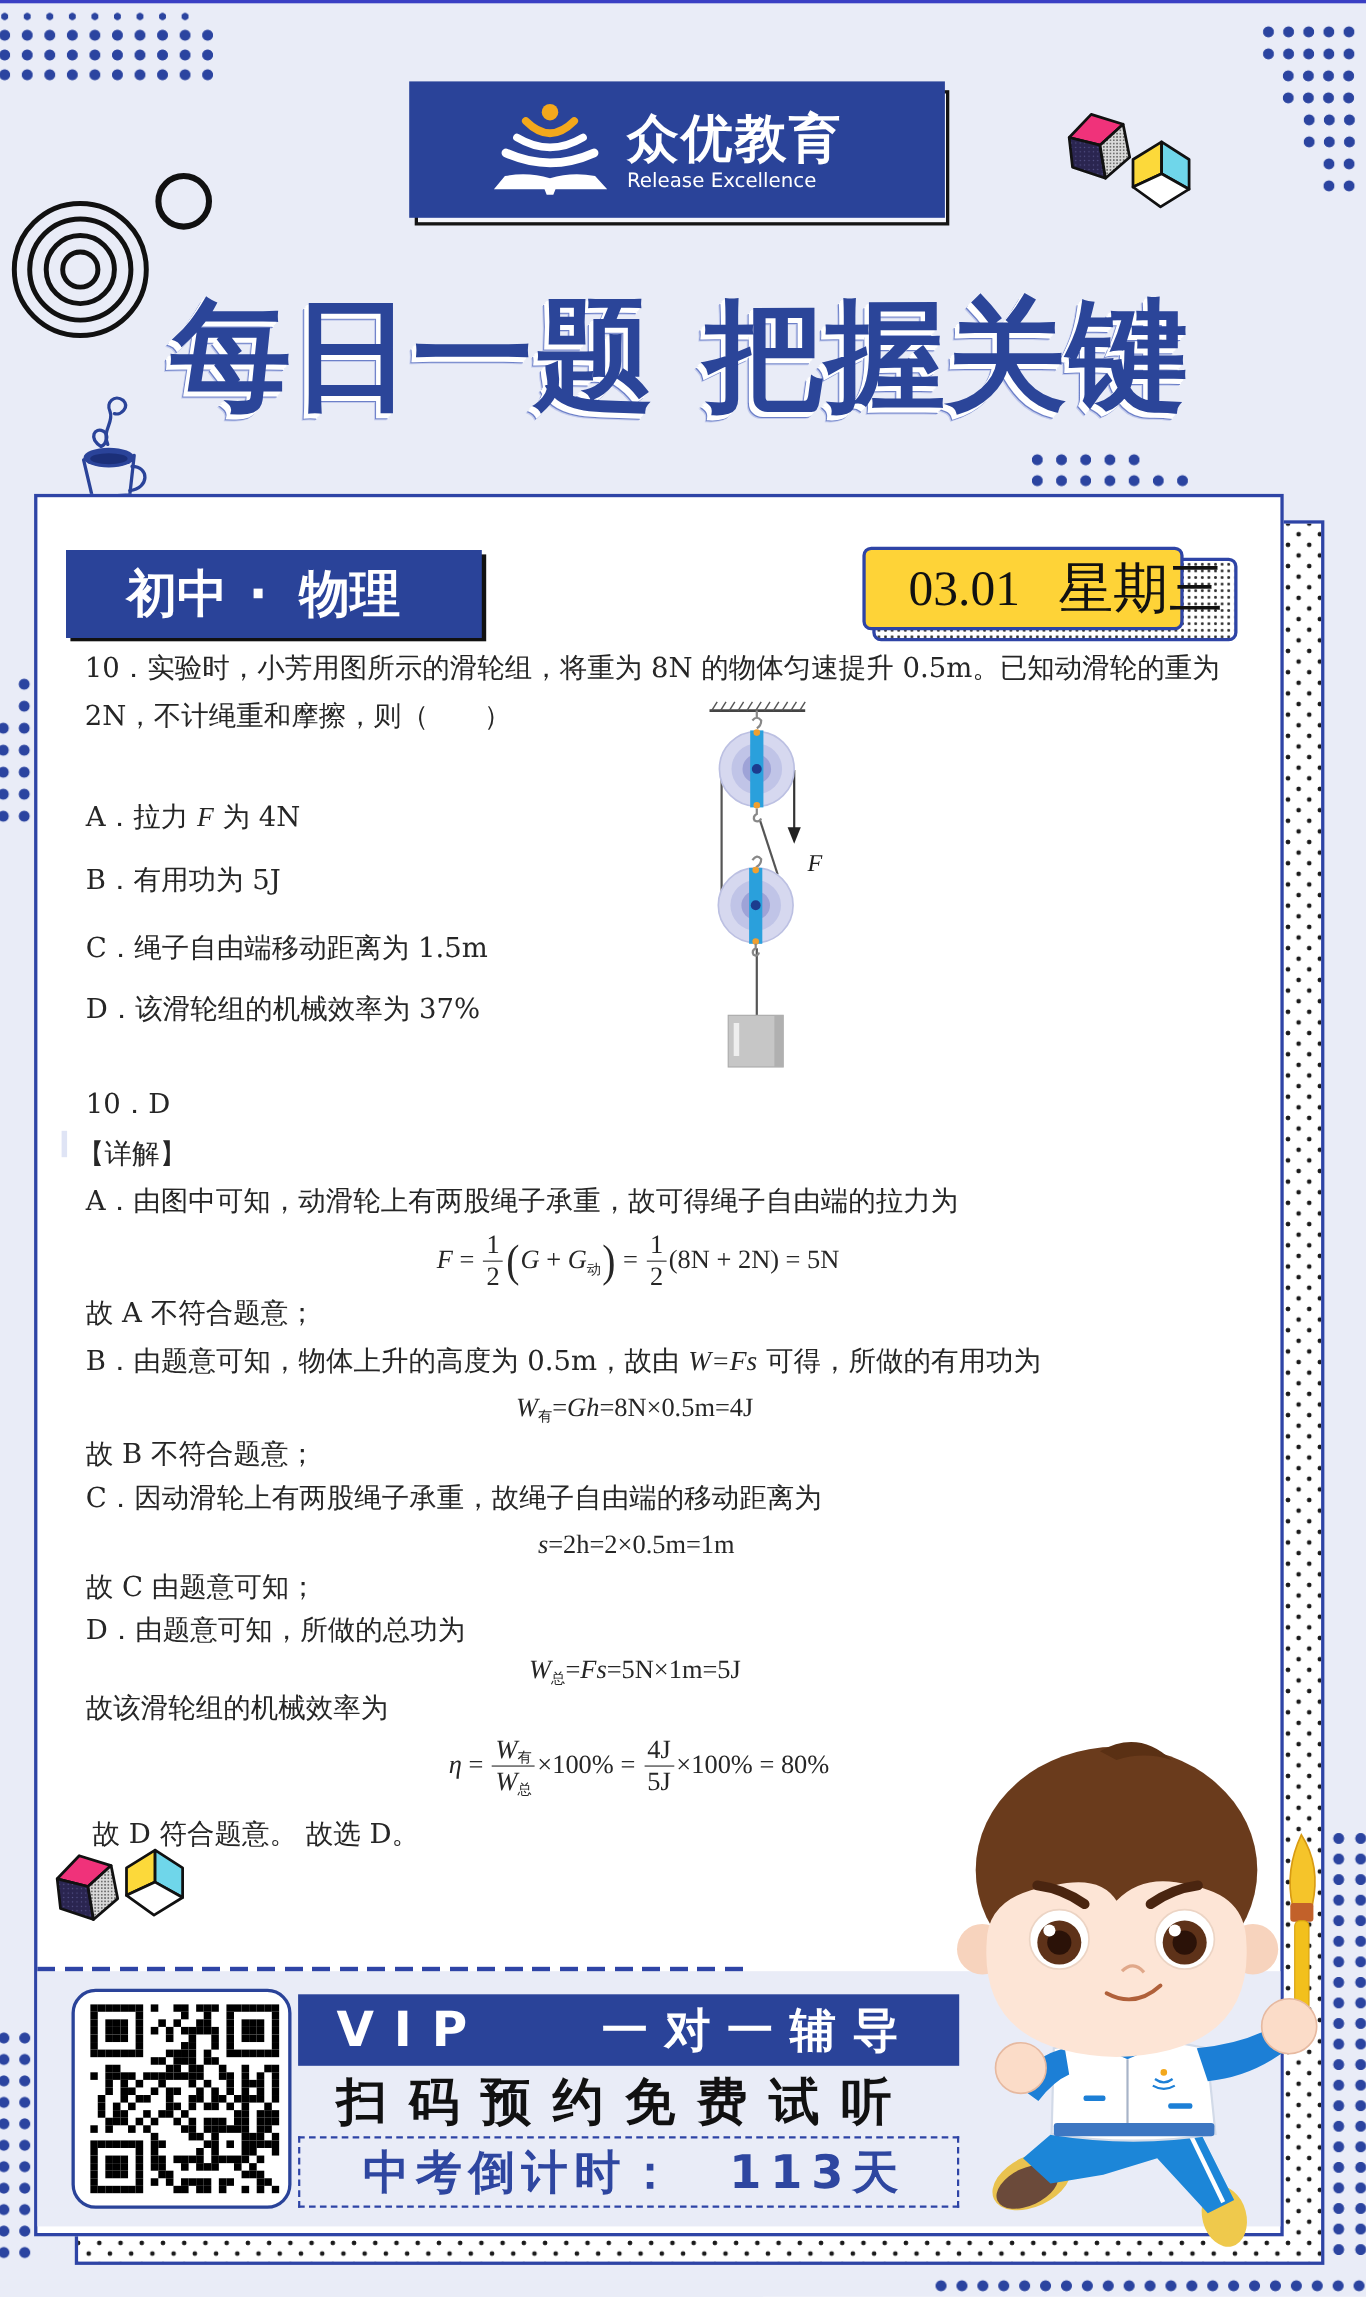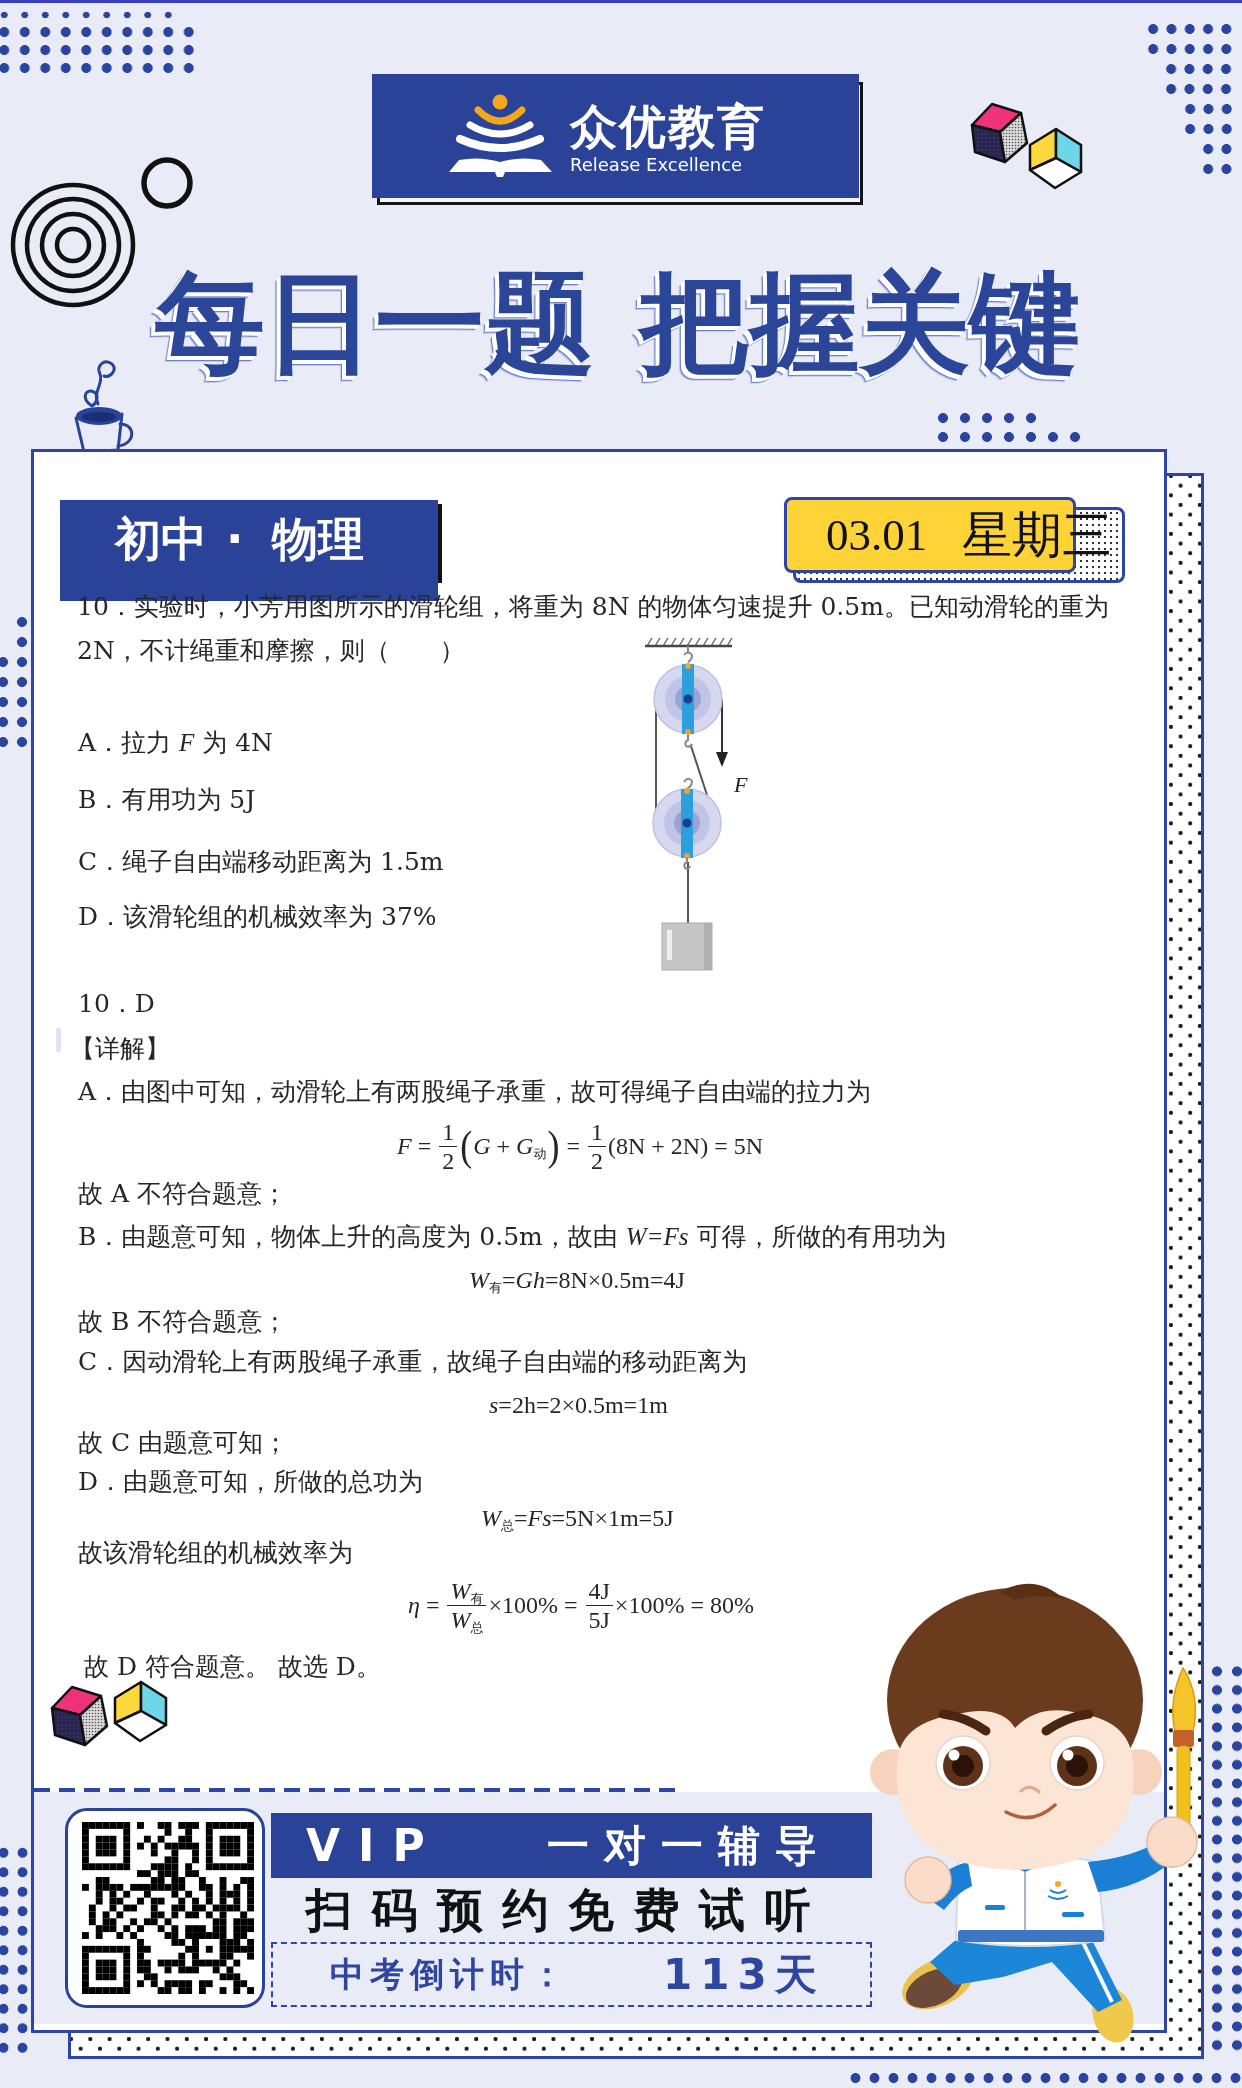--- a/index.html
+++ b/index.html
@@ -18,21 +18,21 @@
   
   .frame{left:68px;top:473px;width:1136px;height:1586px;box-sizing:border-box;border:3px solid #2e44a6;background-color:#fff;
     background-image:radial-gradient(circle,#1a1a1a 0,#1a1a1a 1.8px,transparent 2.4px),radial-gradient(circle,#1a1a1a 0,#1a1a1a 1.8px,transparent 2.4px);
     background-size:19.3px 19.3px;background-position:0 0,9.65px 9.65px;z-index:1}
   .card{left:31px;top:449px;width:1136px;height:1584px;box-sizing:border-box;border:3px solid #2e44a6;background:#fff;z-index:2}
   .card-bottom{left:34px;top:1792px;width:1130px;height:232px;background:#e9ecf7;z-index:3}
   .dashed-line{left:34px;top:1788px;width:647px;height:4px;background:repeating-linear-gradient(90deg,#2e44a6 0 16px,transparent 16px 25px);z-index:3}
   .z3{z-index:3}
   
   .subj-shadow{left:64px;top:504px;width:378px;height:79px;background:#111;z-index:3}
-  .subj-box{left:60px;top:500px;width:378px;height:101px;background:#2a4399;z-index:4;font-family:"DejaVu Sans",sans-serif;font-weight:bold;font-size:46px;line-height:79px;color:#fff;white-space:nowrap}
+  .subj-box{left:60px;top:500px;width:378px;height:80px;background:#2a4399;z-index:4;font-family:"DejaVu Sans",sans-serif;font-weight:bold;font-size:46px;line-height:79px;color:#fff;white-space:nowrap}
   
   .date-shadow{left:793px;top:507px;width:332px;height:76px;box-sizing:border-box;border:3px solid #2e44a6;border-radius:8px;background-color:#fff;
     background-image:radial-gradient(circle,#333 0,#333 1px,transparent 1.6px);background-size:6px 6px;z-index:3}
   .date-box{left:784px;top:497px;width:292px;height:76px;box-sizing:border-box;border:3px solid #2e44a6;border-radius:8px;background:#fed337;z-index:4;color:#111;white-space:nowrap}
   .date-num{left:39px;top:0;font-family:"Liberation Serif",serif;font-size:45px;line-height:70px}
   .date-wd{left:175px;top:0;font-family:"DejaVu Serif",serif;font-size:50px;line-height:70px}
   
   .txt{position:absolute;font-size:25px;line-height:30px;white-space:nowrap;z-index:4;font-family:"DejaVu Serif","Liberation Serif",serif;color:#262626}
   .it{font-style:italic;font-family:"Liberation Serif",serif}
   .formula{position:absolute;display:flex;align-items:center;white-space:nowrap;font-family:"Liberation Serif",serif;font-size:24px;color:#262626;z-index:4}
@@ -42,21 +42,21 @@
   .paren{font-size:36px;line-height:1;transform:scaleY(1.15);display:inline-block;margin:0 1px}
   .sub{font-size:13px;position:relative;top:8px;font-family:"DejaVu Serif",serif}
   .sp{display:inline-block;width:6px}
   
   .qr-box{left:65px;top:1808px;width:200px;height:200px;box-sizing:border-box;border:3px solid #2a4399;border-radius:22px;background:#fff;z-index:4}
   .vip-bar{left:271px;top:1813px;width:601px;height:65px;background:#2a4399;z-index:4;color:#fff;font-family:"DejaVu Sans",sans-serif;font-weight:bold;white-space:nowrap}
   .vip{left:35px;top:0;font-size:44px;line-height:65px;letter-spacing:18px}
   .svc{left:276px;top:0;font-size:42px;line-height:65px;letter-spacing:15px}
   .cta{left:306px;top:1885px;font-family:"DejaVu Sans",sans-serif;font-weight:bold;font-size:46px;line-height:50px;letter-spacing:19.5px;color:#111;white-space:nowrap;z-index:4}
   .count-box{left:271px;top:1942px;width:601px;height:65px;box-sizing:border-box;border:2px dashed #2e44a6;z-index:4;font-family:"DejaVu Sans",sans-serif;font-weight:bold;color:#2e46a0;white-space:nowrap}
-  .count-label{left:57px;top:0;font-size:34px;line-height:61px;letter-spacing:6px}
+  .count-label{left:57px;top:0;font-size:42px;line-height:61px;letter-spacing:6px}
   .count-val{left:390px;top:0;font-size:42px;line-height:61px;letter-spacing:8px}
   .mascot{left:868px;top:1583px;z-index:6}
 </style>
 </head>
 <body>
 
 <div class="abs topline"></div>
 
 <div class="dots-sm" style="left:-6px;top:7px;width:185px;height:16px;background-size:20.5px 16px"></div>
 <div class="dots" style="left:-6px;top:23px;width:202px;height:54px;background-size:20.5px 18px"></div>

